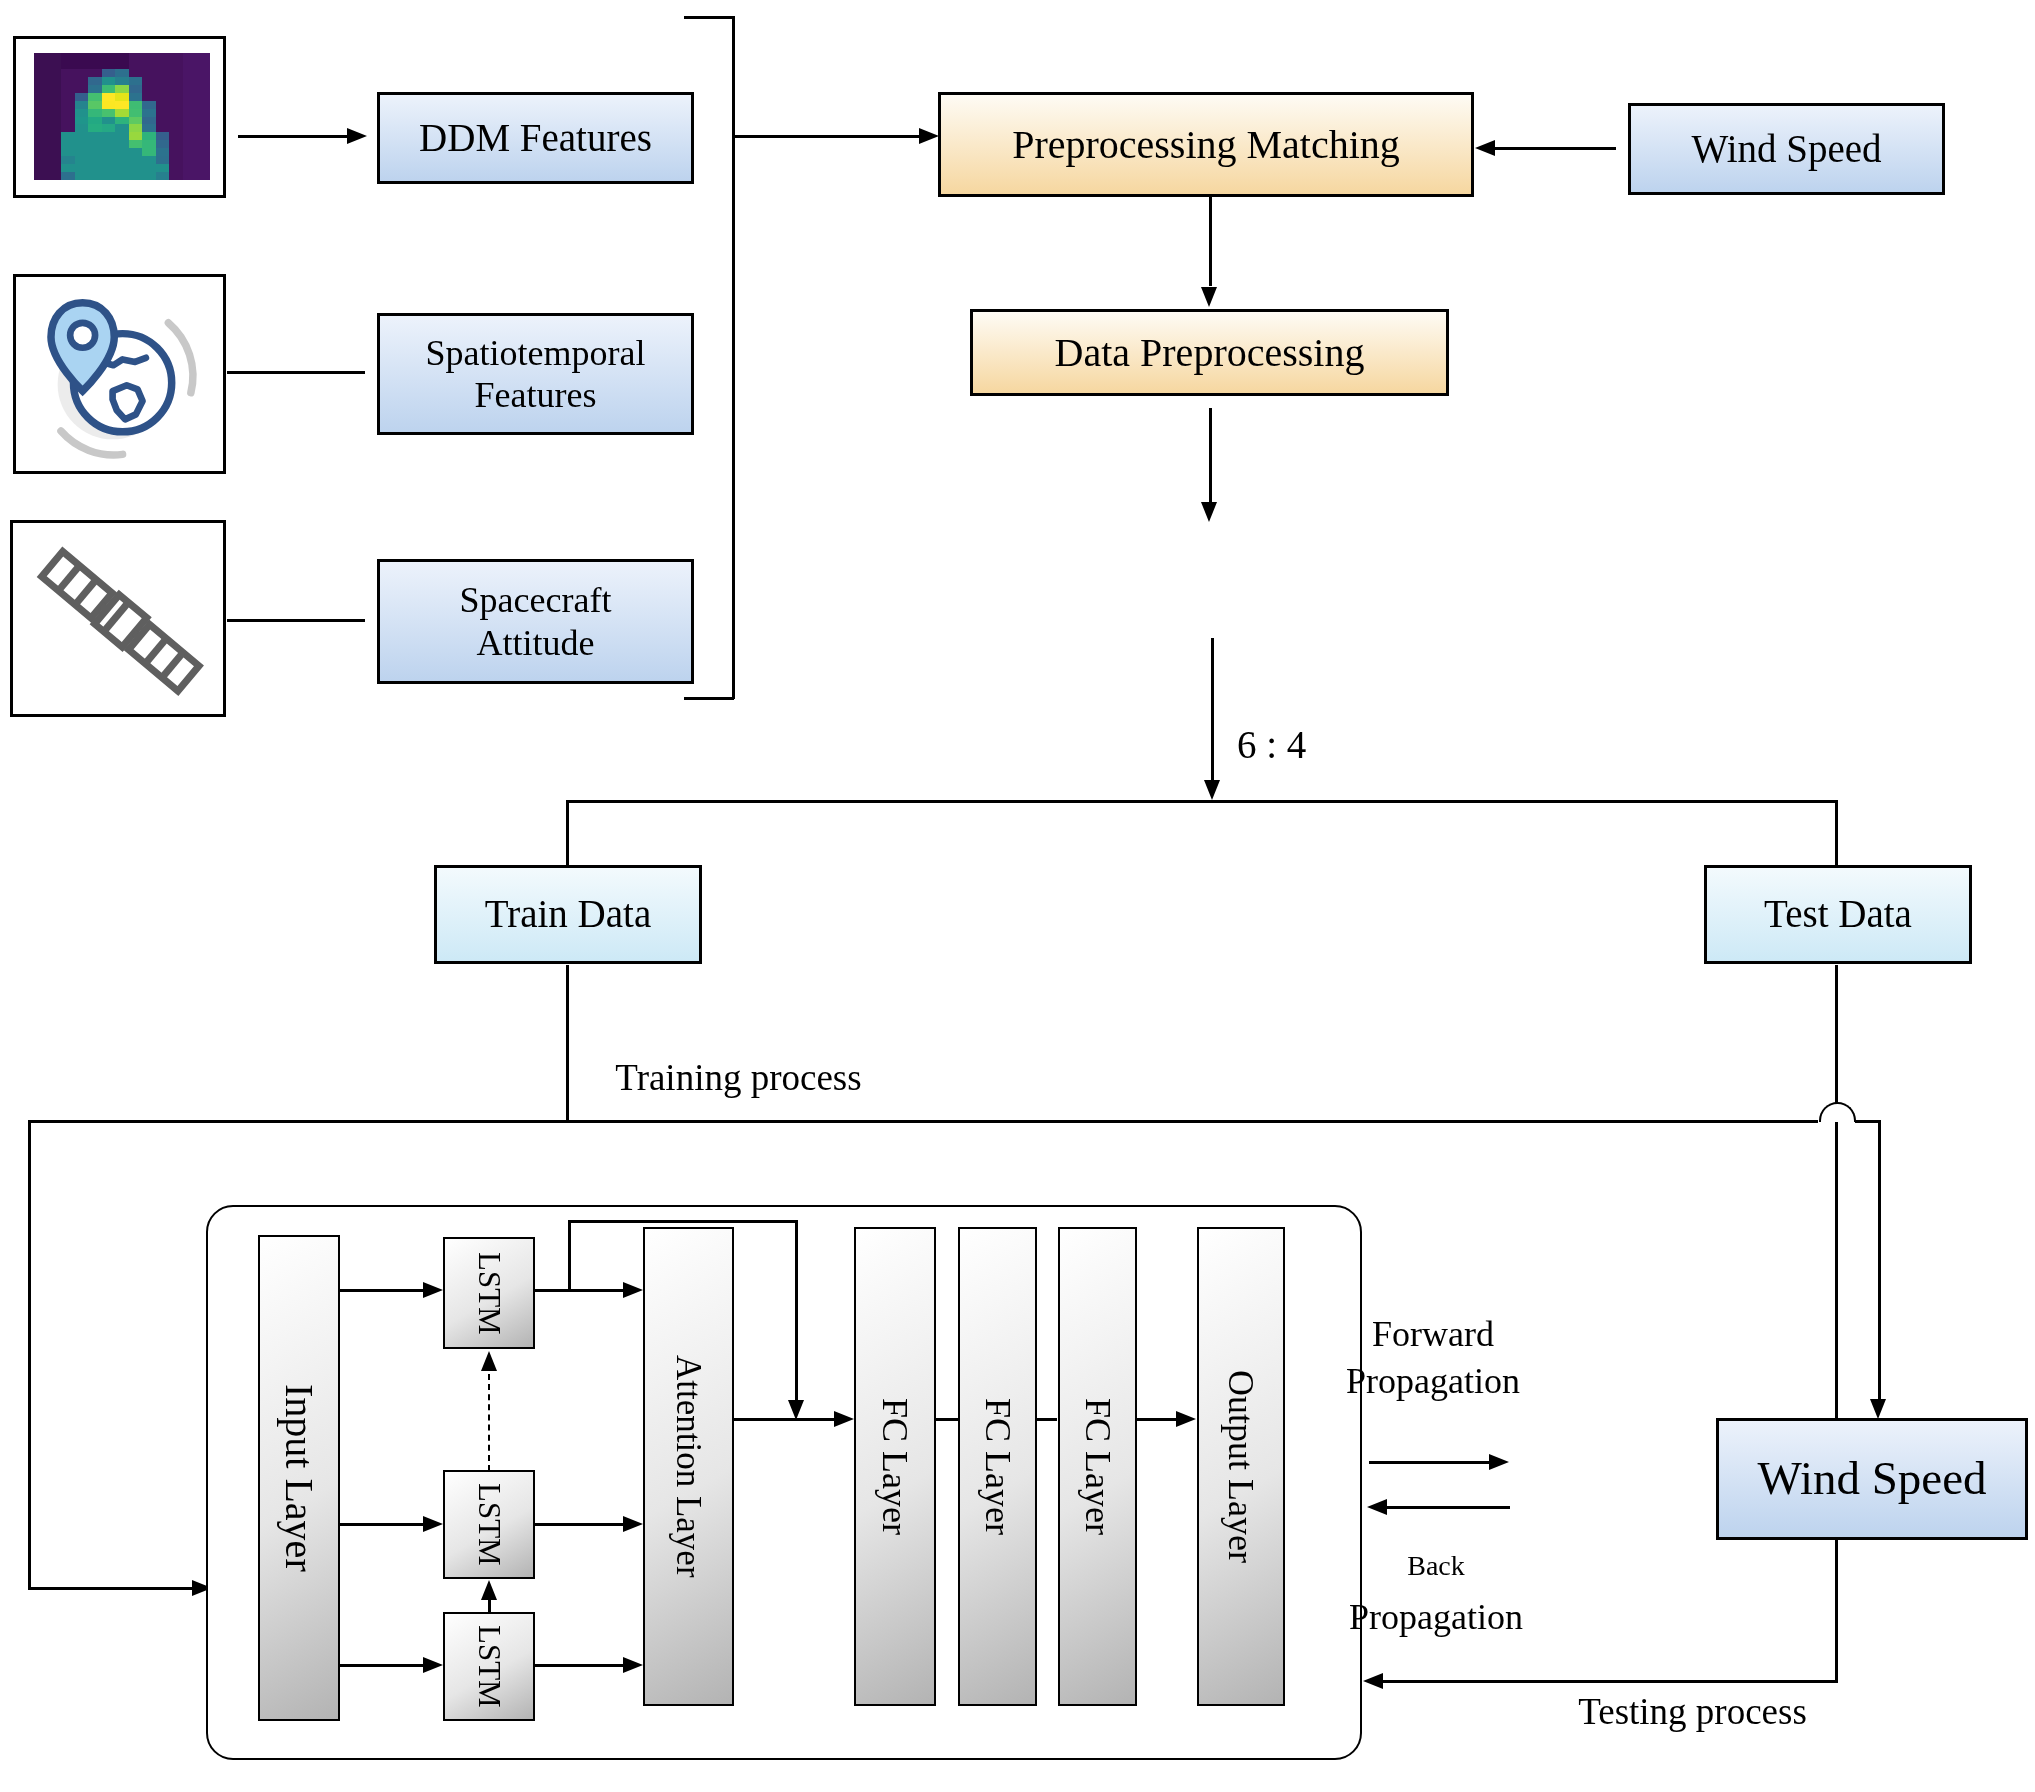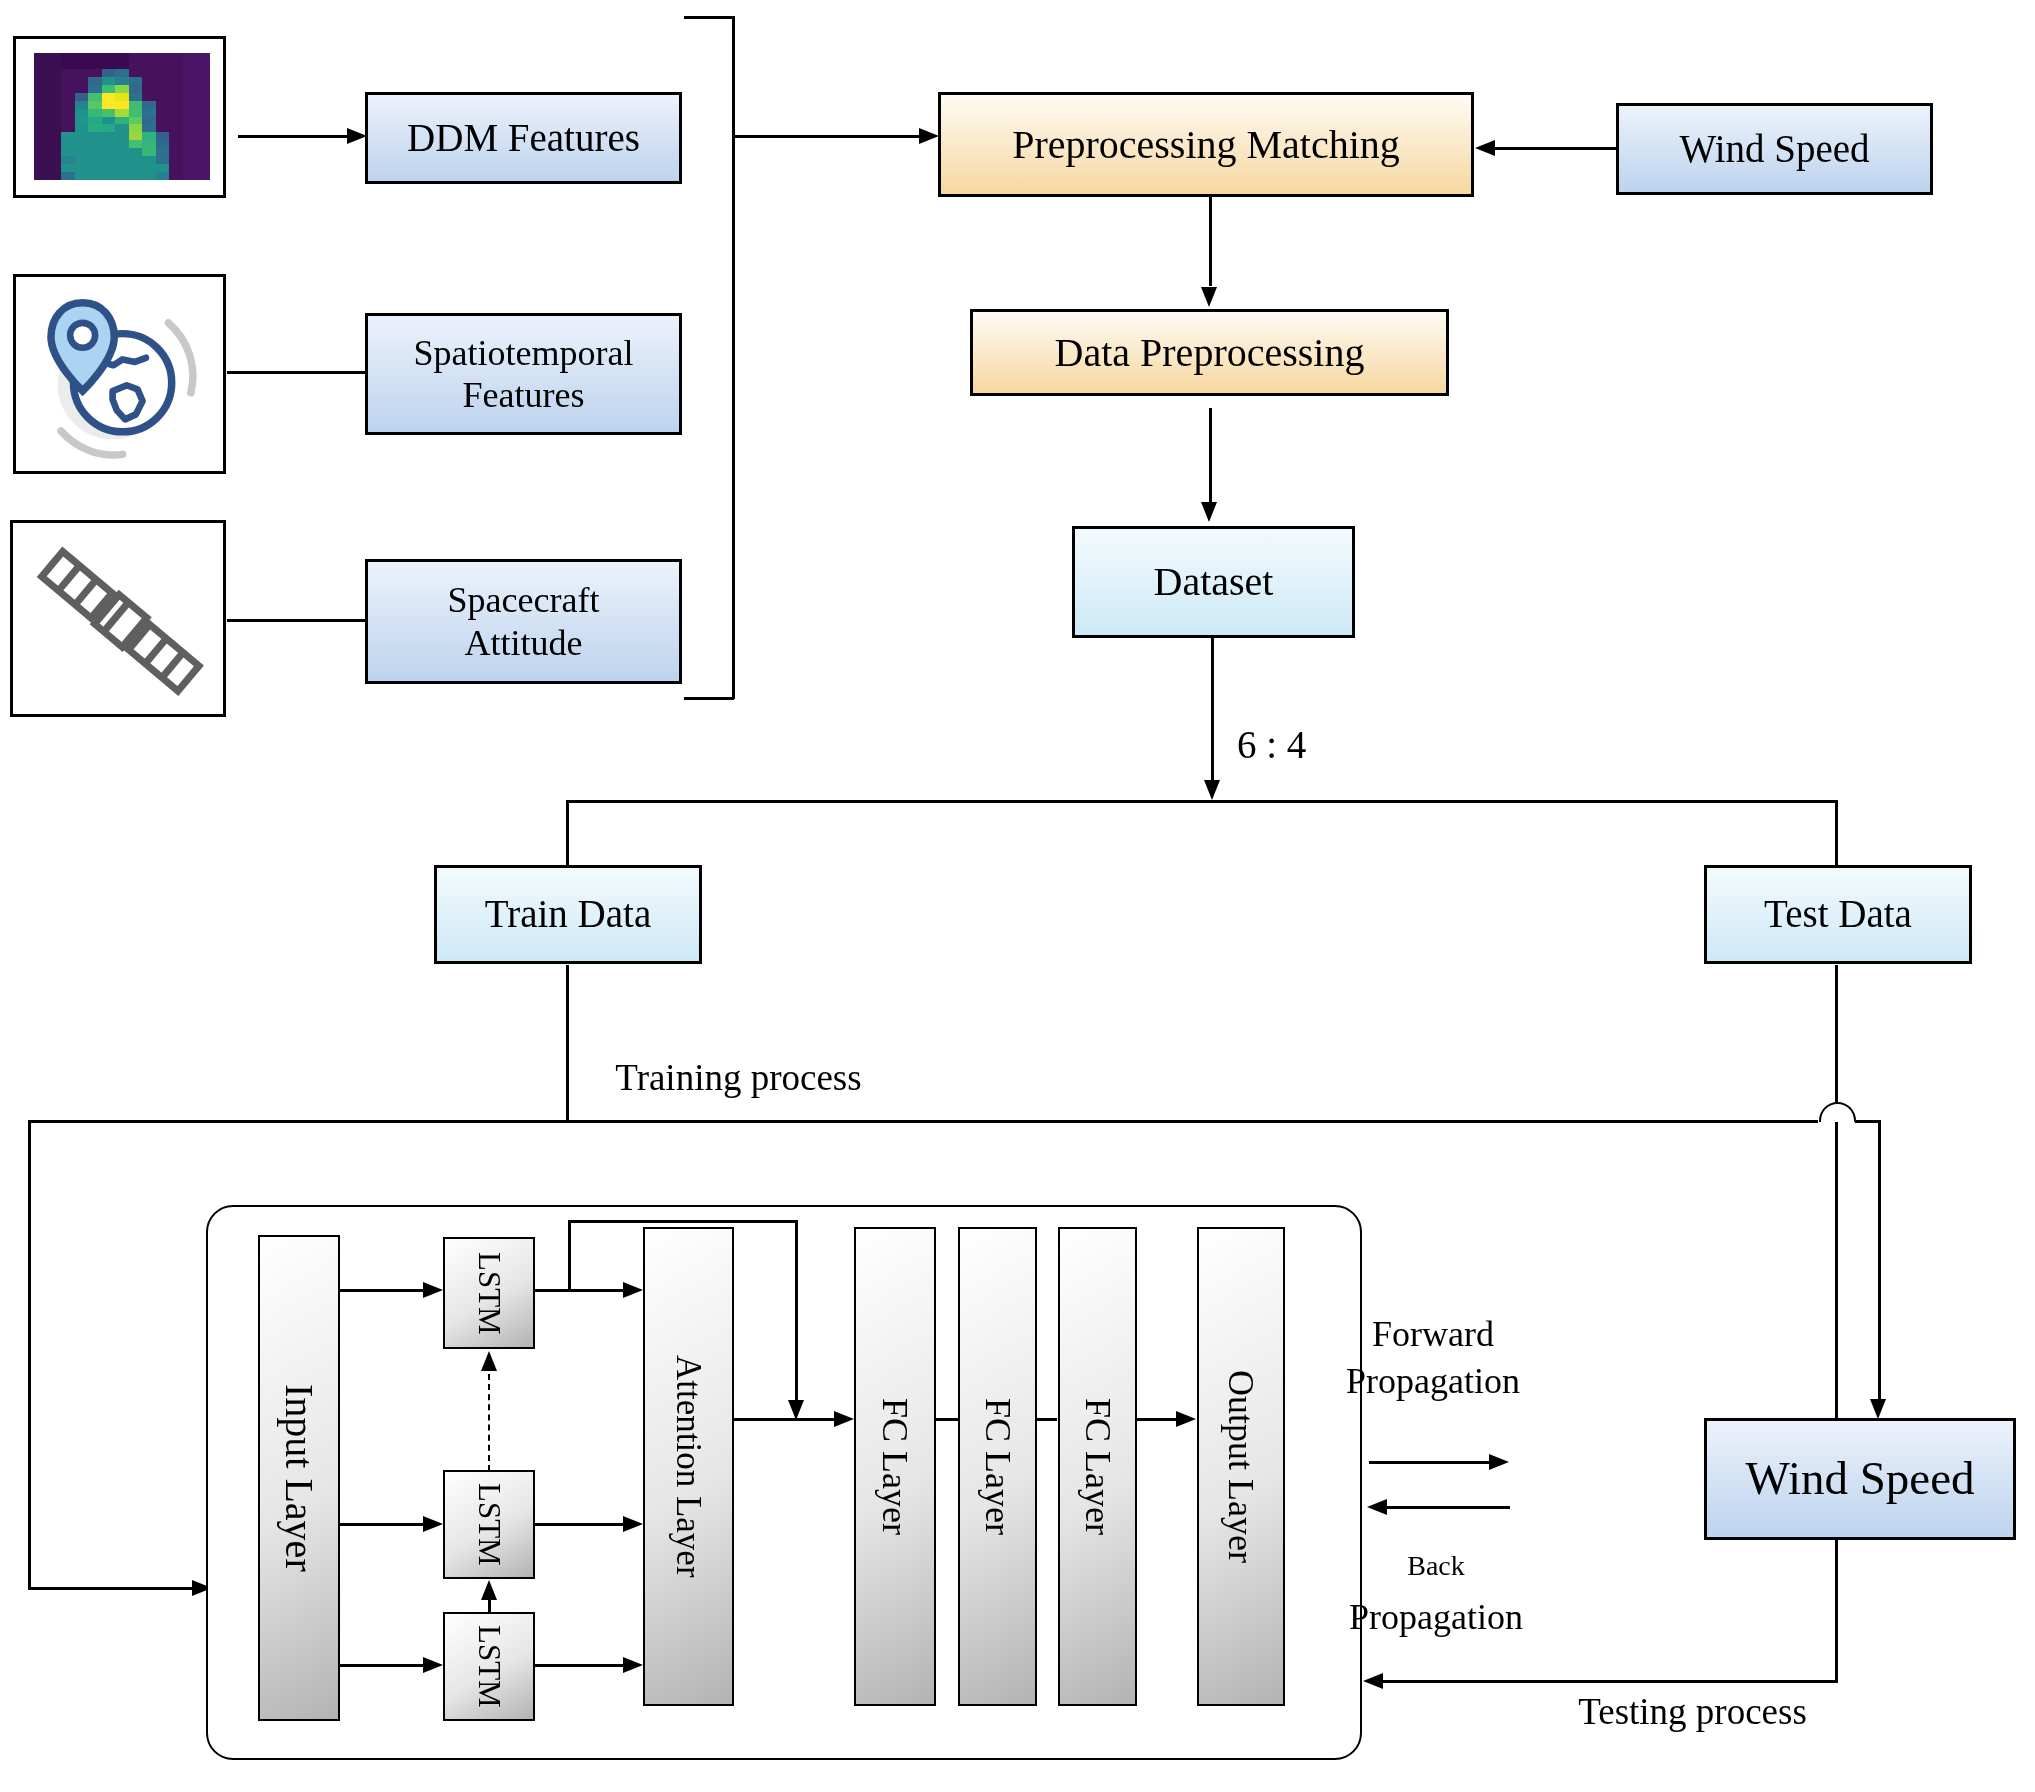--- a/index.html
+++ b/index.html
@@ -1,20 +1,20 @@
 <!DOCTYPE html>
 <html style="--line: #000000; --blue-top: #ecf2fb; --blue-bottom: #bdd3ee; --orange-top: #fefbf4; --orange-bottom: #f6d7a0; --cyan-top: #f3fafd; --cyan-bottom: #cde9f6; --gray-mid: #e6e6e6; --gray-dark: #b3b3b3; --viridis-bg: #46125e; --globe-blue: #2e5288; --pin-fill: #aad4f2; --icon-gray: #5f5f5f; --arc-gray: #c8c8c8;font-size:8px"><head>
 <meta charset="utf-8">
 <style>
   html,body{margin:0;padding:0;background:#ffffff;}
   #canvas{position:relative;width:2035px;height:1792px;background:#fff;overflow:hidden;
           font-family:"Liberation Serif",serif;color:#000;}
   .box{position:absolute;box-sizing:border-box;border:3px solid #000;
        display:flex;align-items:center;justify-content:center;text-align:center;line-height:1.18;}
-  .blue{background:linear-gradient(to bottom,var(--blue-top),var(--blue-bottom));}
+  .blue{background:linear-gradient(to bottom,var(--blue-top),var(--blue-bottom));margin-left:12px;}
   .orange{background:linear-gradient(to bottom,var(--orange-top),var(--orange-bottom));}
   .cyan{background:linear-gradient(to bottom,var(--cyan-top),var(--cyan-bottom));}
   .gray{background:linear-gradient(150deg,#ffffff 0%,var(--gray-mid) 55%,var(--gray-dark) 100%);border-width:2.5px;}
   .frame{position:absolute;box-sizing:border-box;border:3px solid #000;background:#fff;}
   .vtext{writing-mode:vertical-rl;}
   .hline,.vline{position:absolute;background:var(--line);}
   .dashv{position:absolute;width:0;border-left:2.5px dashed var(--line);}
   .tri{position:absolute;width:0;height:0;}
   .tri-right{border-top:8.4px solid transparent;border-bottom:8.4px solid transparent;border-left:20px solid var(--line);}
   .tri-left{border-top:8.4px solid transparent;border-bottom:8.4px solid transparent;border-right:20px solid var(--line);}
@@ -154,23 +154,20 @@
   <div class="hline" style="left:1494px;top:147px;width:122px;height:2.5px;"></div>
 
   <div class="vline" style="left:1209px;top:197px;width:2.5px;height:89px;"></div>
   <div class="tri tri-down" style="left:1201px;top:287px;"></div>
   <div class="box orange" style="left:970px;top:309px;width:479px;height:87px;font-size:40px;">
     <span>Data Preprocessing</span>
   </div>
 
   <div class="vline" style="left:1209px;top:408px;width:2.5px;height:94px;"></div>
   <div class="tri tri-down" style="left:1201px;top:502px;"></div>
-  <div class="box cyan" style="left:1072px;top:526px;width:283px;height:112px;font-size:40px;">
-    <span>Dataset</span>
-  </div>
 
   <div class="vline" style="left:1211px;top:638px;width:2.5px;height:144px;"></div>
   <div class="tri tri-down" style="left:1204px;top:780px;"></div>
   <div class="lbl" style="left:1237px;top:722px;width:149px;text-align:left;font-size:39px;">6 : 4</div>
   <div class="hline" style="left:566px;top:800px;width:1272px;height:2.5px;"></div>
   <div class="vline" style="left:566px;top:800px;width:2.5px;height:65px;"></div>
   <div class="vline" style="left:1835px;top:800px;width:2.5px;height:65px;"></div>
 
   <div class="box cyan" style="left:1704px;top:865px;width:268px;height:99px;font-size:39px;">
     <span>Test Data</span>

